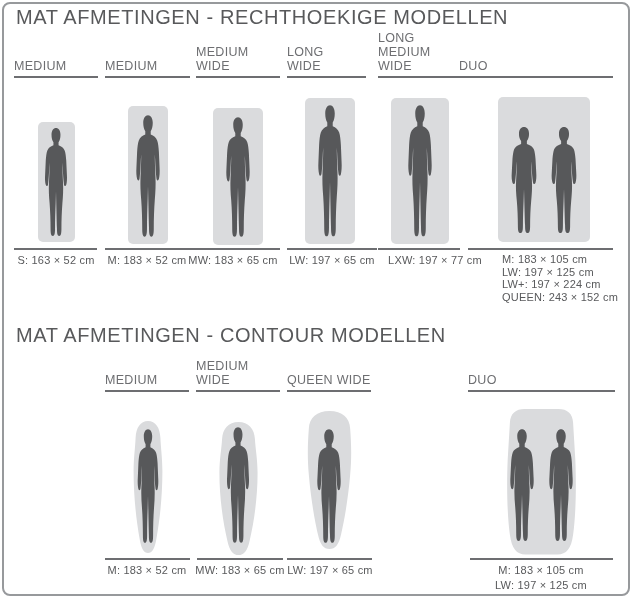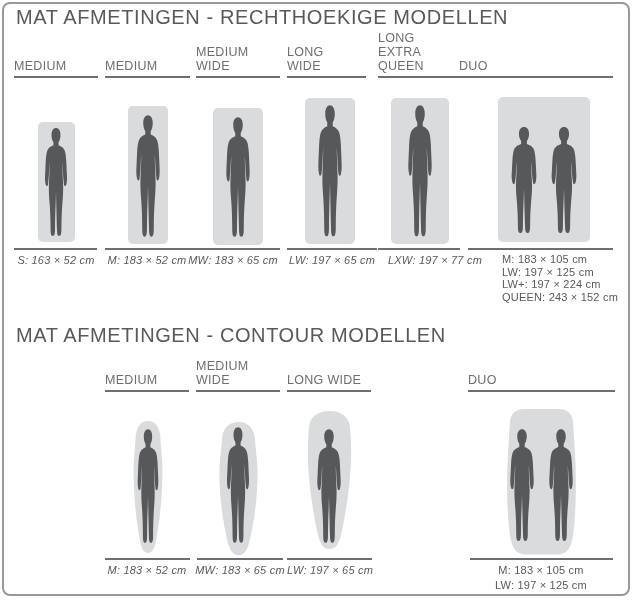--- a/index.html
+++ b/index.html
@@ -12,21 +12,21 @@
   .hdr{position:absolute;border-bottom:2px solid #6d6e71;display:flex;
        flex-direction:column;justify-content:flex-end;padding-bottom:3px;
        font-size:12.5px;letter-spacing:.3px;color:#6d6e71;line-height:14px;}
   .hdr1{top:40px;height:33px;}
   .hdr2{top:354px;height:33px;}
   .mat{position:absolute;background:#dadbdd;border-radius:5px;}
   .fig{position:absolute;}
   .lline{position:absolute;height:2px;background:#6d6e71;}
   .lbl{position:absolute;font-size:11px;letter-spacing:.2px;color:#58595b;
        line-height:12px;white-space:nowrap;}
-  .lbl.ctr{text-align:center;transform:translateX(-50%);font-style:italic;}
+  .lbl.ctr{text-align:center;transform:translateX(-50%);}
   .duo-lbls1{position:absolute;left:502px;top:253px;font-size:11px;
              line-height:12.5px;letter-spacing:.2px;color:#58595b;}
   .duo-lbls2{position:absolute;left:541px;top:563px;font-size:11px;
              line-height:15px;letter-spacing:.2px;color:#58595b;
              text-align:center;transform:translateX(-50%);white-space:nowrap;}
   svg{display:block;}
   .defs{position:absolute;width:0;height:0;overflow:hidden;}
 </style>
 </head>
 <body>
@@ -73,21 +73,21 @@
 <div class="hdr hdr1" style="left:196px;width:84px;">
   <span>MEDIUM</span>
   <span>WIDE</span>
 </div>
 <div class="hdr hdr1" style="left:287px;width:79px;">
   <span>LONG</span>
   <span>WIDE</span>
 </div>
 <div class="hdr hdr1" style="left:378px;width:83px;">
   <span>LONG</span>
-  <span>EXTRA QUEEN</span>
+  <span>MEDIUM WIDE</span>
 </div>
 <div class="hdr hdr1" style="left:459px;width:154px;">
   <span>DUO</span>
 </div>
 
 <div class="mat" style="left:38px;top:122px;width:37px;height:120px;"></div>
 <div class="mat" style="left:128px;top:106px;width:40px;height:138px;"></div>
 <div class="mat" style="left:213px;top:108px;width:50px;height:137px;"></div>
 <div class="mat" style="left:305px;top:98px;width:50px;height:146px;"></div>
 <div class="mat" style="left:391px;top:98px;width:58px;height:146px;"></div>
@@ -138,21 +138,21 @@
 <div class="title" style="top:324px;">MAT AFMETINGEN - CONTOUR MODELLEN</div>
 
 <div class="hdr hdr2" style="left:105px;width:84px;">
   <span>MEDIUM</span>
 </div>
 <div class="hdr hdr2" style="left:196px;width:84px;">
   <span>MEDIUM</span>
   <span>WIDE</span>
 </div>
 <div class="hdr hdr2" style="left:287px;width:84px;">
-  <span>LONG WIDE</span>
+  <span>QUEEN WIDE</span>
 </div>
 <div class="hdr hdr2" style="left:468px;width:147px;">
   <span>DUO</span>
 </div>
 
 <svg class="fig" style="left:128px;top:420px;" width="40" height="134">
     <use href="#contour-mummy"></use>
   </svg>
 <svg class="fig" style="left:212px;top:421px;" width="53" height="135">
     <use href="#contour-mummy"></use>

